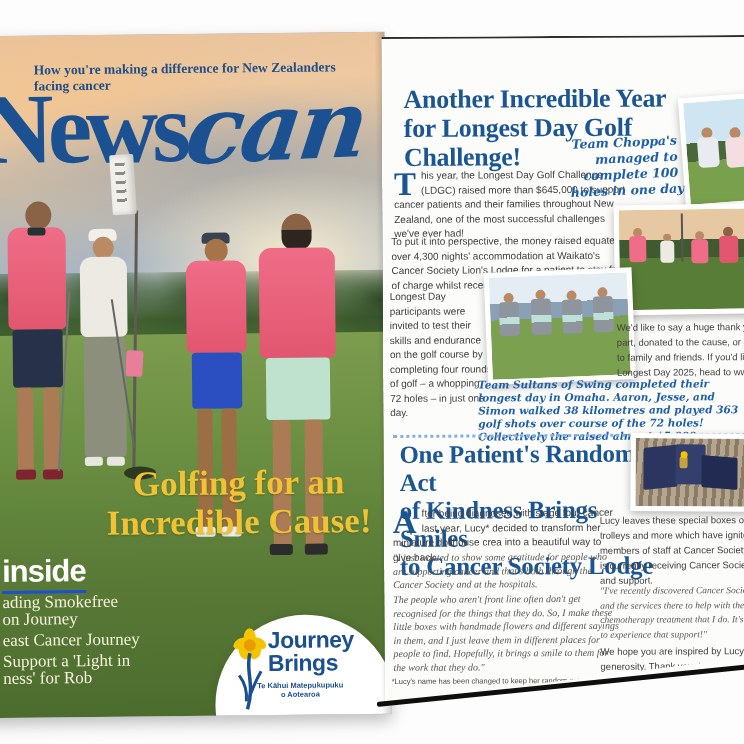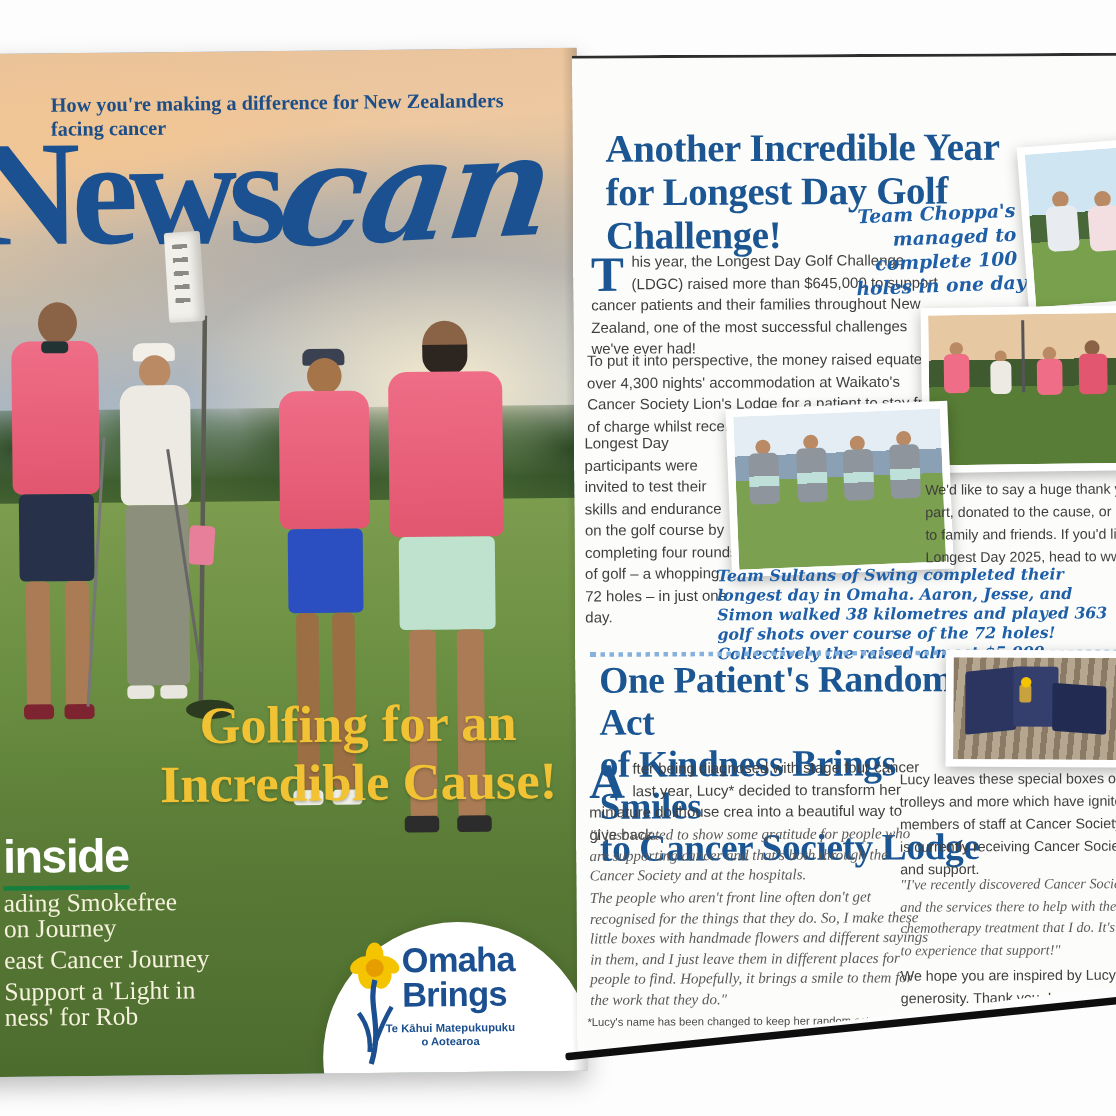--- a/index.html
+++ b/index.html
@@ -46,21 +46,21 @@
   .towel{position:absolute;left:150px;top:316px;width:17px;height:26px;background:#e87f9a;border-radius:3px;transform:rotate(4deg);}
   .hole{position:absolute;left:147px;top:432px;width:32px;height:13px;background:#2c3b20;border-radius:50%;}
   .golfer{position:absolute;}
   .torso{position:absolute;border-radius:12px 12px 6px 6px;}
   .pinkshirt{background:linear-gradient(180deg,#ef6d87,#e2566f);}
   .leg{position:absolute;background:#ab7b55;border-radius:4px;}
   .cover-headline{position:absolute;left:119px;top:430px;width:285px;text-align:center;
        color:var(--yellow);font-family:"Liberation Serif",serif;font-weight:bold;
        font-size:35px;line-height:39px;text-shadow:0 1px 2px rgba(40,60,20,.35);}
   .inside{position:absolute;left:24px;top:518px;color:#ffffff;}
-  .inside .hdr{font-size:31px;font-weight:bold;letter-spacing:-1px;border-bottom:3px solid #15803d;
+  .inside .hdr{font-size:31px;font-weight:bold;letter-spacing:-1px;border-bottom:3px solid #1d4ed8;
        padding-bottom:1px;display:inline-block;}
   .inside-item{position:absolute;left:24px;font-family:"Liberation Serif",serif;font-size:17px;
        color:#f6f2dd;white-space:nowrap;}
   .logo-blob{position:absolute;left:236px;top:582px;width:180px;height:180px;background:#ffffff;
        border-radius:50%;box-shadow:0 0 10px rgba(0,0,0,.12);}
   .logo-name{position:absolute;left:289px;top:596px;color:#1b4f8f;font-weight:bold;font-size:23px;line-height:23px;letter-spacing:-.5px;}
   .logo-sub{position:absolute;left:266px;top:648px;width:110px;text-align:center;color:#1b4f8f;
        font-weight:bold;font-size:7.5px;line-height:9px;}
   
   .page{position:absolute;left:383px;top:36px;width:382px;height:668px;background:#fcfcfa;
@@ -172,21 +172,21 @@
         <ellipse cx="28" cy="16" rx="8" ry="5" transform="rotate(30 28 16)"></ellipse>
         <ellipse cx="14" cy="24" rx="6" ry="8" transform="rotate(-15 14 24)"></ellipse>
         <ellipse cx="24" cy="24" rx="6" ry="8" transform="rotate(15 24 24)"></ellipse>
       </g>
       <circle cx="19" cy="18" r="6" fill="#e59d00"></circle>
       <path d="M19 26 C 14 44, 24 56, 16 82" stroke="#1b4f8f" stroke-width="3.5" fill="none"></path>
       <path d="M8 48 C 14 56, 16 64, 15 74" stroke="#1b4f8f" stroke-width="3" fill="none"></path>
       <path d="M30 44 C 24 54, 21 62, 18 70" stroke="#1b4f8f" stroke-width="3" fill="none"></path>
     </svg>
     <div class="logo-name">
-      <div>Omaha</div>
+      <div>Journey</div>
       <div>Brings</div>
     </div>
     <div class="logo-sub">
       <div>Te Kāhui Matepukupuku</div>
       <div>o Aotearoa</div>
     </div>
   </div>
 
   <div class="page">
 

